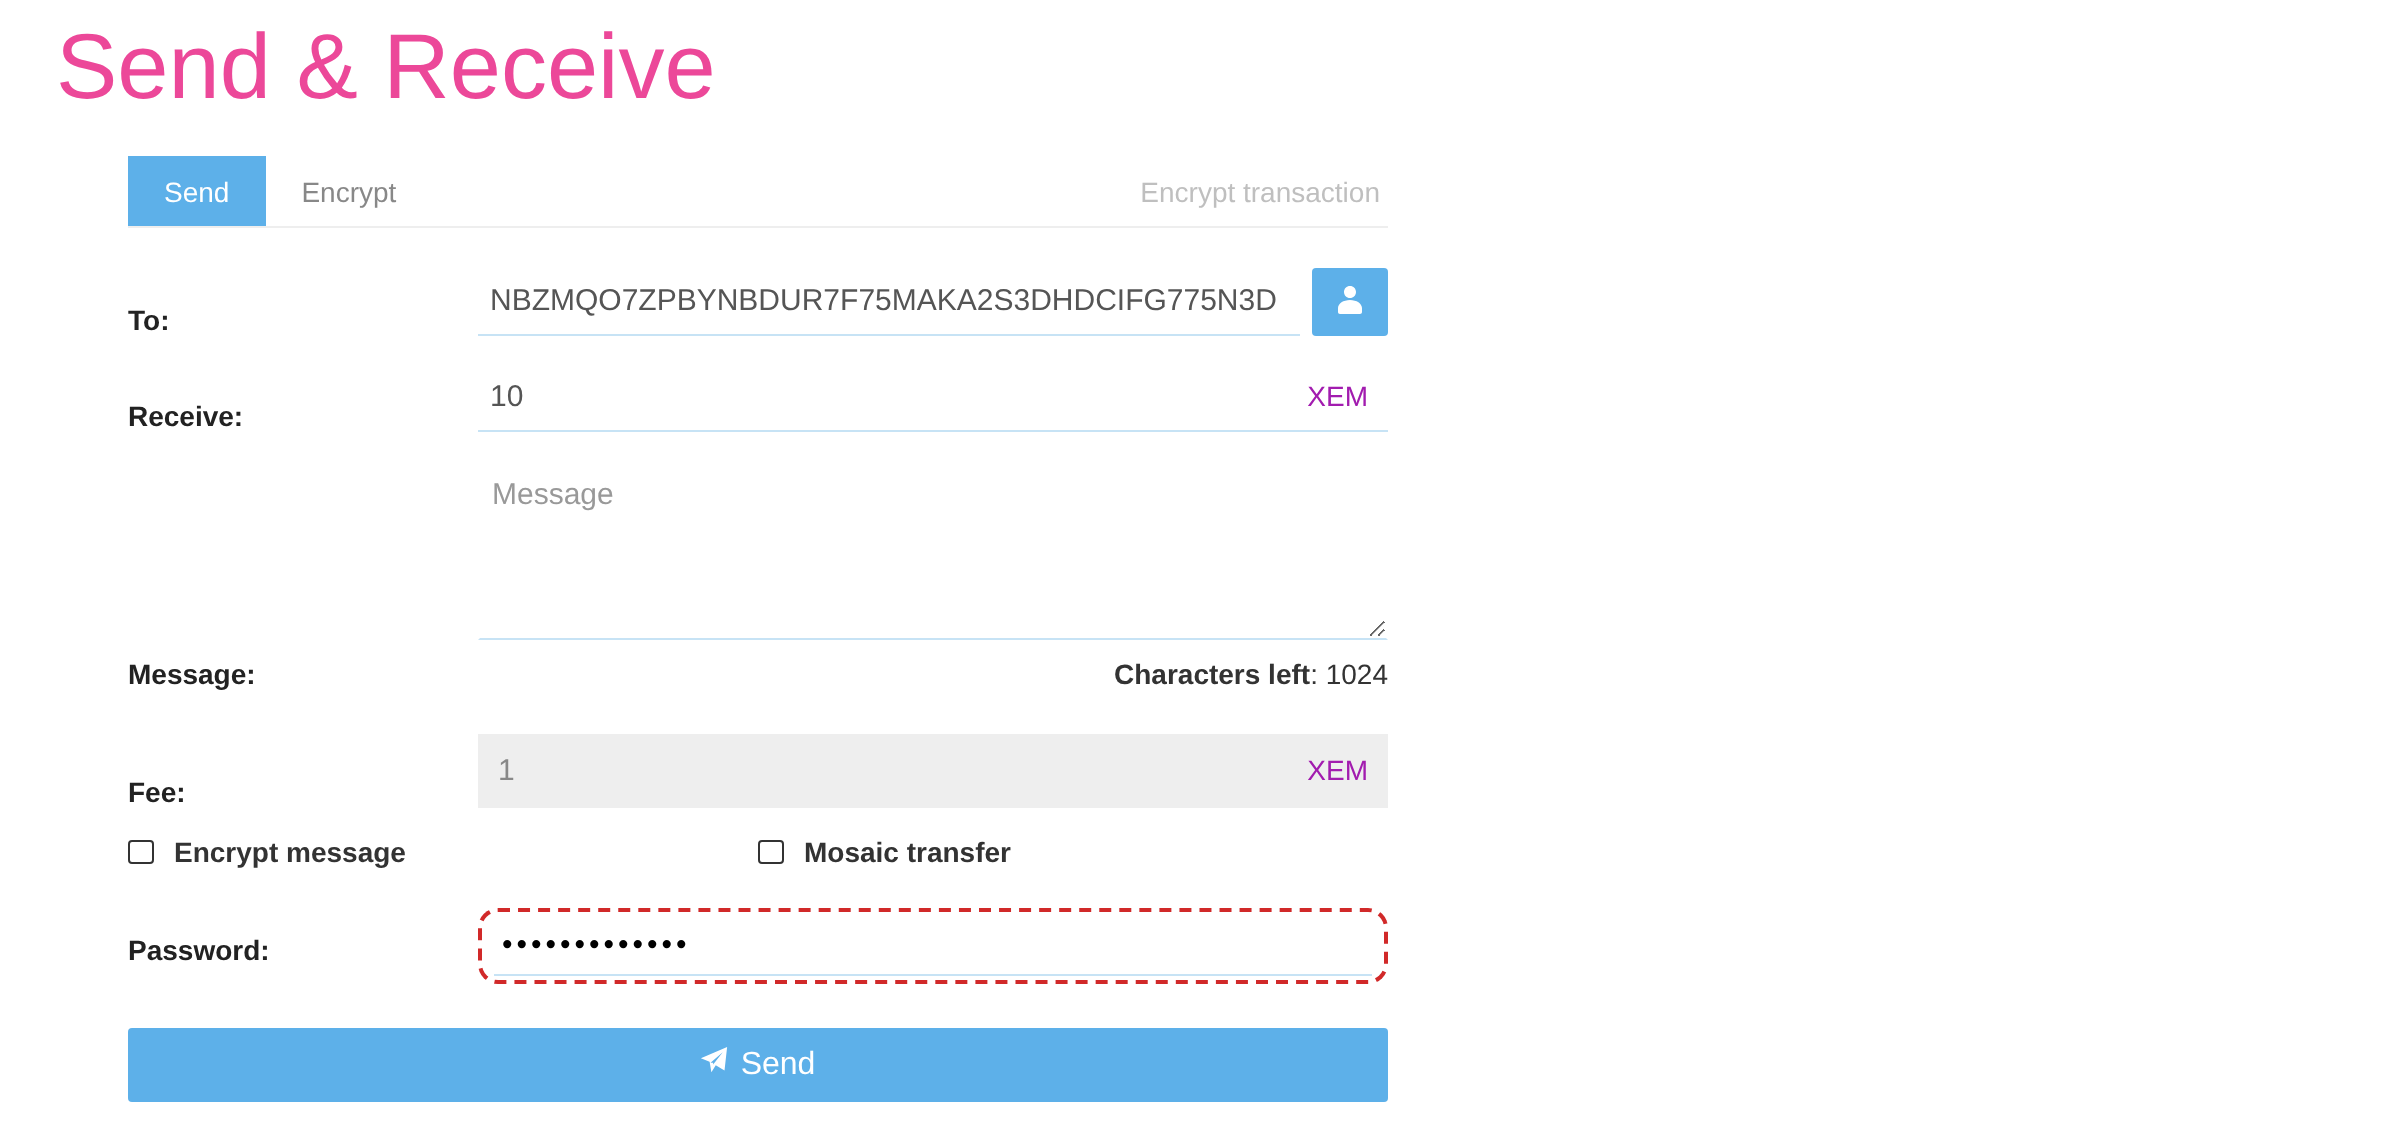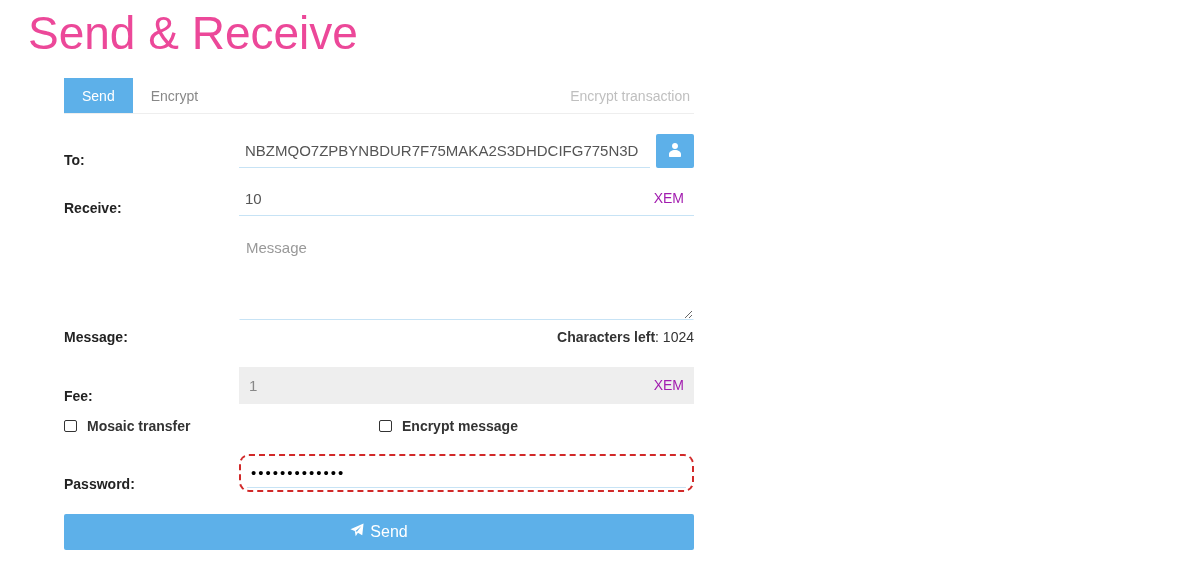--- a/index.html
+++ b/index.html
@@ -235,29 +235,29 @@
       <div class="row-label">Fee:</div>
       <div class="row-field fee-wrap">
         <input class="input fee-input" type="text" readonly="" style="padding-right: 50px;" value="1">
         <span class="unit-right" style="top:10px">XEM</span>
       </div>
     </div>
 
     <div class="checkbox-row">
       <label>
         <span class="check-square"></span>
-        <span>Mosaic transfer</span>
+        <span>Encrypt message</span>
       </label>
       <label>
         <span class="check-square"></span>
-        <span>Encrypt message</span>
+        <span>Mosaic transfer</span>
       </label>
     </div>
 
-    <div class="row" style="margin-bottom:0">
+    <div class="row" style="align-items:center;margin-bottom:0">
       <div class="row-label" style="padding-top:4px">Password:</div>
       <div class="row-field">
         <div class="pwd-highlight">
           <input class="pwd-input" type="password" value="•••••••••••••" style="">
         </div>
       </div>
     </div>
 
     <button class="send-btn">
       <span>

